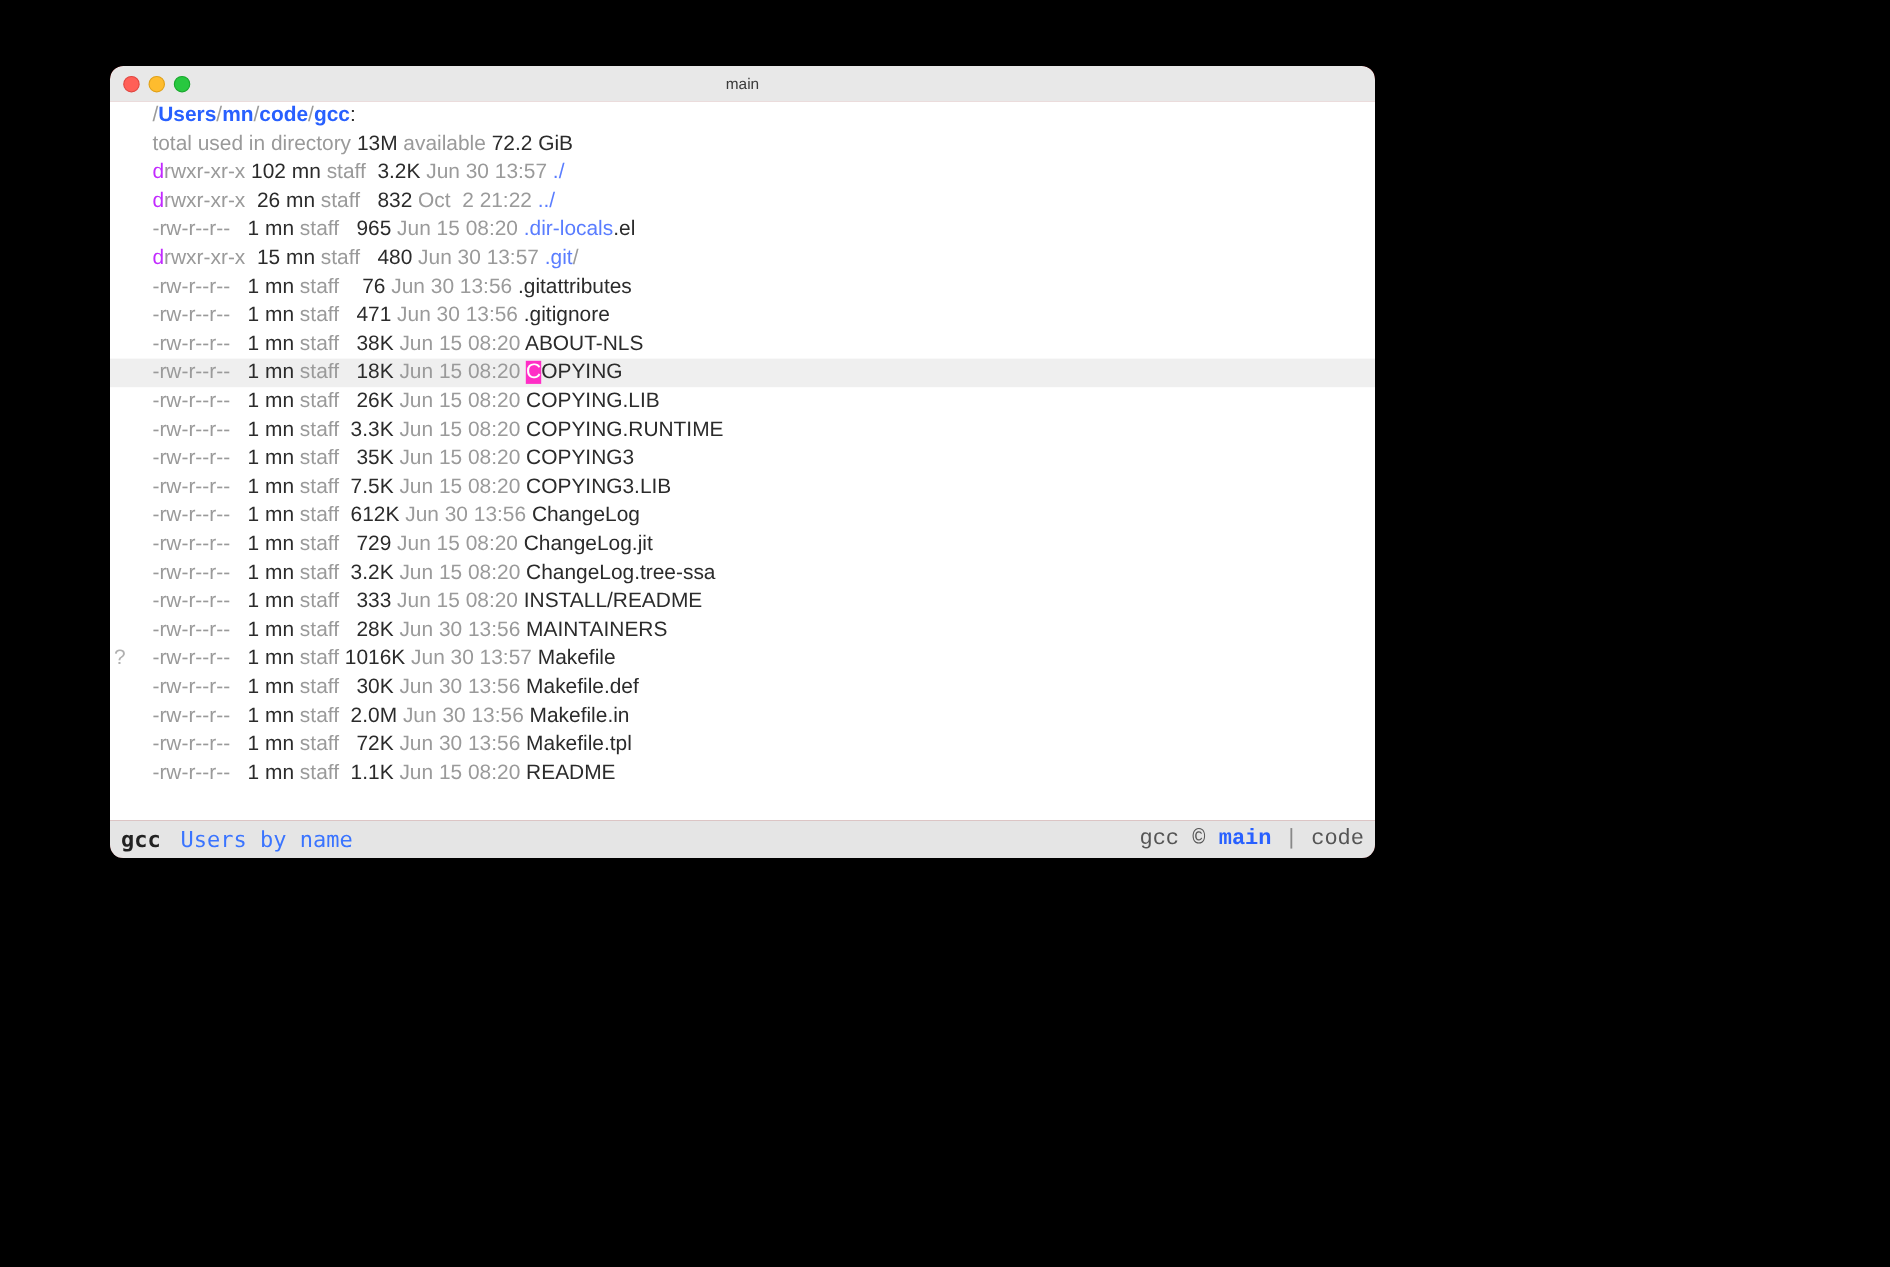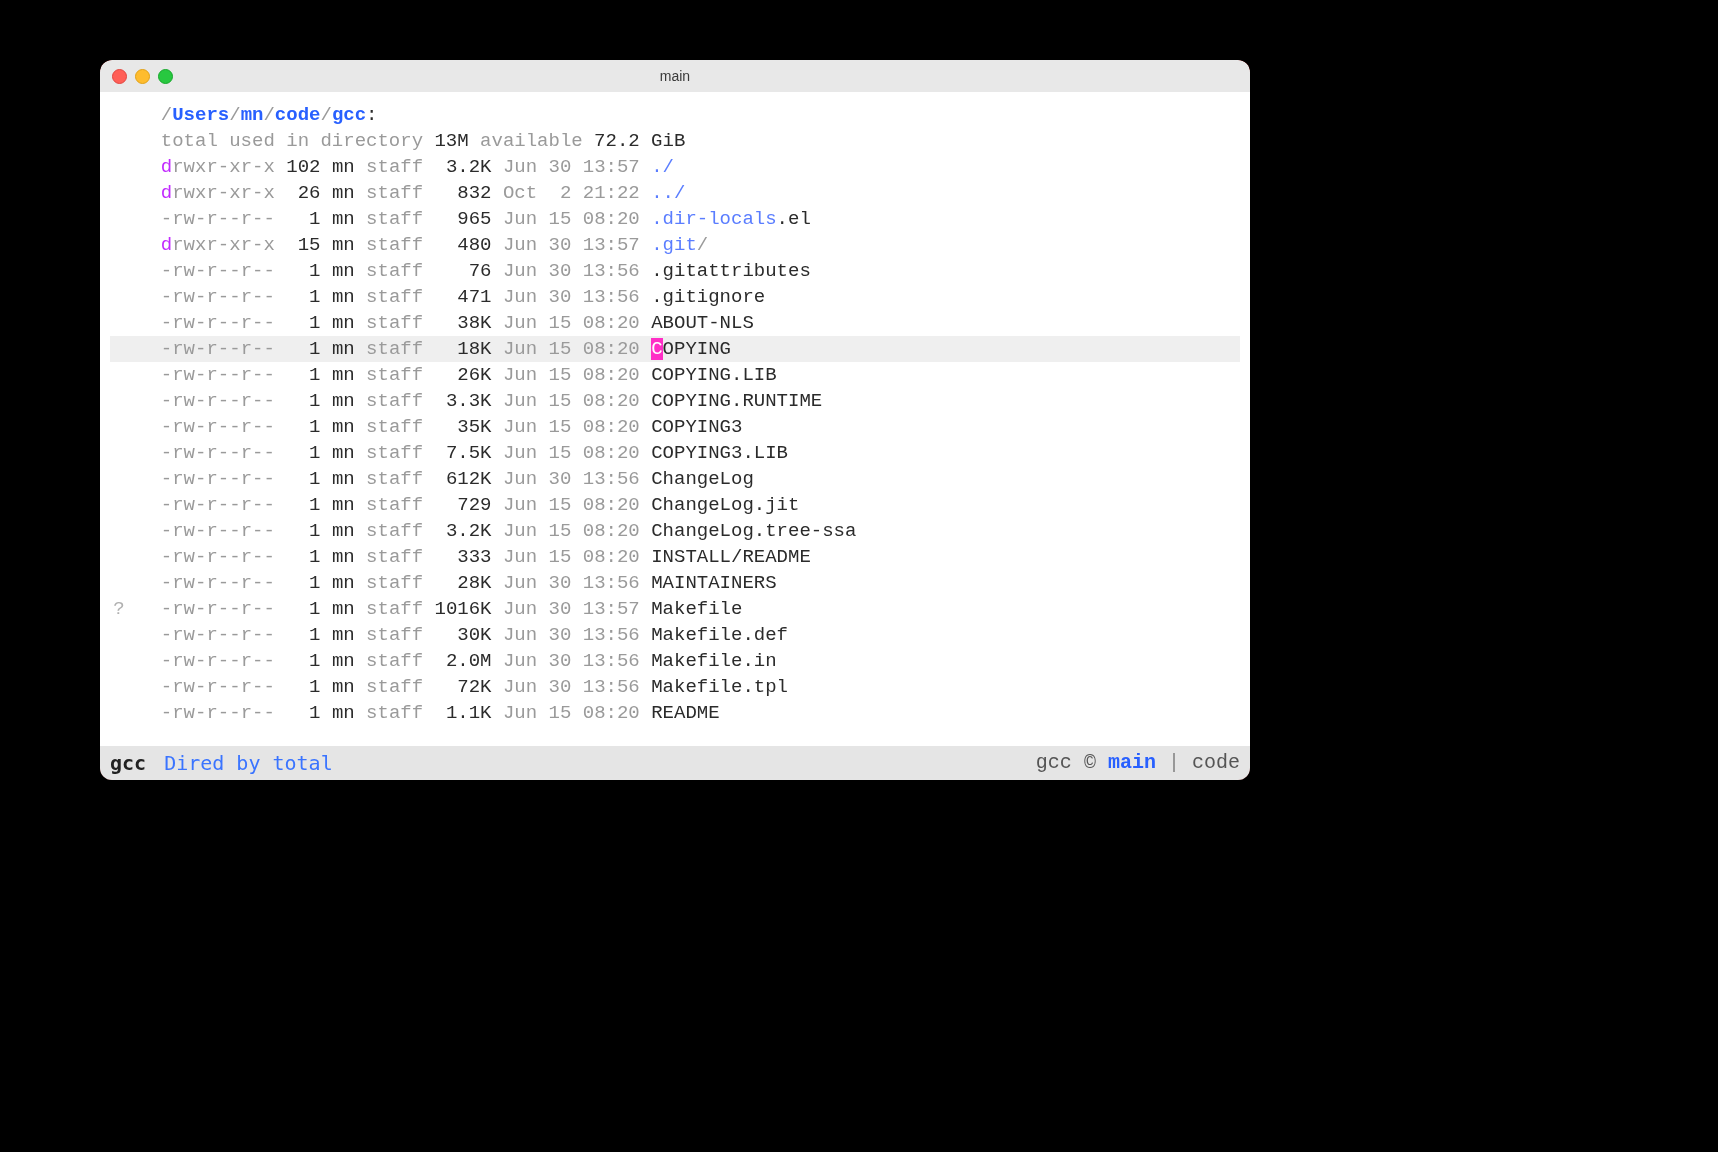--- a/index.html
+++ b/index.html
@@ -59,22 +59,22 @@
 }
 
 .buffer {
   flex: 1 1 auto;
   overflow: hidden;
   background: #fff;
   position: relative;
 }
 .buffer pre {
   margin: 0;
-  padding: 10px;
-  font-family: Liberation Mono, monospace;
+  padding: 0;
+  font-family: Liberation Sans, sans-serif;
   font-size: 19px;
   line-height: 26px;
   white-space: pre;
 }
 .line {
   padding-left: 28px;
   height: 26px;
 }
 .line.hl {
   background: #efefef;
@@ -139,21 +139,21 @@
     <div class="title">main</div>
   </div>
 
   <div class="buffer">
     <pre id="listing"><div class="line"><span class="dim">  /</span><span class="blue">Users</span><span class="dim">/</span><span class="blue">mn</span><span class="dim">/</span><span class="blue">code</span><span class="dim">/</span><span class="blue">gcc</span><span class="fg">:</span></div><div class="line"><span class="dim">  total used in directory </span><span class="fg">13M</span><span class="dim"> available </span><span class="fg">72.2 GiB</span></div><div class="line" style="position: relative;"><span>  </span><span class="dchar">d</span><span class="dim">rwxr-xr-x</span><span> </span><span class="fg">102</span><span> </span><span class="fg">mn</span><span> </span><span class="dim">staff</span><span> </span><span class="fg"> 3.2K</span><span> </span><span class="dim">Jun 30 13:57</span><span> </span><span class="blue2">./</span></div><div class="line" style="position: relative;"><span>  </span><span class="dchar">d</span><span class="dim">rwxr-xr-x</span><span> </span><span class="fg"> 26</span><span> </span><span class="fg">mn</span><span> </span><span class="dim">staff</span><span> </span><span class="fg">  832</span><span> </span><span class="dim">Oct  2 21:22</span><span> </span><span class="blue2">../</span></div><div class="line" style="position: relative;"><span>  </span><span class="dim">-</span><span class="dim">rw-r--r--</span><span> </span><span class="fg">  1</span><span> </span><span class="fg">mn</span><span> </span><span class="dim">staff</span><span> </span><span class="fg">  965</span><span> </span><span class="dim">Jun 15 08:20</span><span> </span><span class="blue2">.dir-locals</span><span class="fg">.el</span></div><div class="line" style="position: relative;"><span>  </span><span class="dchar">d</span><span class="dim">rwxr-xr-x</span><span> </span><span class="fg"> 15</span><span> </span><span class="fg">mn</span><span> </span><span class="dim">staff</span><span> </span><span class="fg">  480</span><span> </span><span class="dim">Jun 30 13:57</span><span> </span><span class="blue2">.git</span><span class="dim">/</span></div><div class="line" style="position: relative;"><span>  </span><span class="dim">-</span><span class="dim">rw-r--r--</span><span> </span><span class="fg">  1</span><span> </span><span class="fg">mn</span><span> </span><span class="dim">staff</span><span> </span><span class="fg">   76</span><span> </span><span class="dim">Jun 30 13:56</span><span> </span><span class="fg">.gitattributes</span></div><div class="line" style="position: relative;"><span>  </span><span class="dim">-</span><span class="dim">rw-r--r--</span><span> </span><span class="fg">  1</span><span> </span><span class="fg">mn</span><span> </span><span class="dim">staff</span><span> </span><span class="fg">  471</span><span> </span><span class="dim">Jun 30 13:56</span><span> </span><span class="fg">.gitignore</span></div><div class="line" style="position: relative;"><span>  </span><span class="dim">-</span><span class="dim">rw-r--r--</span><span> </span><span class="fg">  1</span><span> </span><span class="fg">mn</span><span> </span><span class="dim">staff</span><span> </span><span class="fg">  38K</span><span> </span><span class="dim">Jun 15 08:20</span><span> </span><span class="fg">ABOUT-NLS</span></div><div class="line hl" style="position: relative;"><span>  </span><span class="dim">-</span><span class="dim">rw-r--r--</span><span> </span><span class="fg">  1</span><span> </span><span class="fg">mn</span><span> </span><span class="dim">staff</span><span> </span><span class="fg">  18K</span><span> </span><span class="dim">Jun 15 08:20</span><span> </span><span class="cursor">C</span><span class="fg">OPYING</span></div><div class="line" style="position: relative;"><span>  </span><span class="dim">-</span><span class="dim">rw-r--r--</span><span> </span><span class="fg">  1</span><span> </span><span class="fg">mn</span><span> </span><span class="dim">staff</span><span> </span><span class="fg">  26K</span><span> </span><span class="dim">Jun 15 08:20</span><span> </span><span class="fg">COPYING.LIB</span></div><div class="line" style="position: relative;"><span>  </span><span class="dim">-</span><span class="dim">rw-r--r--</span><span> </span><span class="fg">  1</span><span> </span><span class="fg">mn</span><span> </span><span class="dim">staff</span><span> </span><span class="fg"> 3.3K</span><span> </span><span class="dim">Jun 15 08:20</span><span> </span><span class="fg">COPYING.RUNTIME</span></div><div class="line" style="position: relative;"><span>  </span><span class="dim">-</span><span class="dim">rw-r--r--</span><span> </span><span class="fg">  1</span><span> </span><span class="fg">mn</span><span> </span><span class="dim">staff</span><span> </span><span class="fg">  35K</span><span> </span><span class="dim">Jun 15 08:20</span><span> </span><span class="fg">COPYING3</span></div><div class="line" style="position: relative;"><span>  </span><span class="dim">-</span><span class="dim">rw-r--r--</span><span> </span><span class="fg">  1</span><span> </span><span class="fg">mn</span><span> </span><span class="dim">staff</span><span> </span><span class="fg"> 7.5K</span><span> </span><span class="dim">Jun 15 08:20</span><span> </span><span class="fg">COPYING3.LIB</span></div><div class="line" style="position: relative;"><span>  </span><span class="dim">-</span><span class="dim">rw-r--r--</span><span> </span><span class="fg">  1</span><span> </span><span class="fg">mn</span><span> </span><span class="dim">staff</span><span> </span><span class="fg"> 612K</span><span> </span><span class="dim">Jun 30 13:56</span><span> </span><span class="fg">ChangeLog</span></div><div class="line" style="position: relative;"><span>  </span><span class="dim">-</span><span class="dim">rw-r--r--</span><span> </span><span class="fg">  1</span><span> </span><span class="fg">mn</span><span> </span><span class="dim">staff</span><span> </span><span class="fg">  729</span><span> </span><span class="dim">Jun 15 08:20</span><span> </span><span class="fg">ChangeLog.jit</span></div><div class="line" style="position: relative;"><span>  </span><span class="dim">-</span><span class="dim">rw-r--r--</span><span> </span><span class="fg">  1</span><span> </span><span class="fg">mn</span><span> </span><span class="dim">staff</span><span> </span><span class="fg"> 3.2K</span><span> </span><span class="dim">Jun 15 08:20</span><span> </span><span class="fg">ChangeLog.tree-ssa</span></div><div class="line" style="position: relative;"><span>  </span><span class="dim">-</span><span class="dim">rw-r--r--</span><span> </span><span class="fg">  1</span><span> </span><span class="fg">mn</span><span> </span><span class="dim">staff</span><span> </span><span class="fg">  333</span><span> </span><span class="dim">Jun 15 08:20</span><span> </span><span class="fg">INSTALL/README</span></div><div class="line" style="position: relative;"><span>  </span><span class="dim">-</span><span class="dim">rw-r--r--</span><span> </span><span class="fg">  1</span><span> </span><span class="fg">mn</span><span> </span><span class="dim">staff</span><span> </span><span class="fg">  28K</span><span> </span><span class="dim">Jun 30 13:56</span><span> </span><span class="fg">MAINTAINERS</span></div><div class="line" style="position: relative;"><span class="gutter-q" style="top: 0px;">?</span><span>  </span><span class="dim">-</span><span class="dim">rw-r--r--</span><span> </span><span class="fg">  1</span><span> </span><span class="fg">mn</span><span> </span><span class="dim">staff</span><span> </span><span class="fg">1016K</span><span> </span><span class="dim">Jun 30 13:57</span><span> </span><span class="fg">Makefile</span></div><div class="line" style="position: relative;"><span>  </span><span class="dim">-</span><span class="dim">rw-r--r--</span><span> </span><span class="fg">  1</span><span> </span><span class="fg">mn</span><span> </span><span class="dim">staff</span><span> </span><span class="fg">  30K</span><span> </span><span class="dim">Jun 30 13:56</span><span> </span><span class="fg">Makefile.def</span></div><div class="line" style="position: relative;"><span>  </span><span class="dim">-</span><span class="dim">rw-r--r--</span><span> </span><span class="fg">  1</span><span> </span><span class="fg">mn</span><span> </span><span class="dim">staff</span><span> </span><span class="fg"> 2.0M</span><span> </span><span class="dim">Jun 30 13:56</span><span> </span><span class="fg">Makefile.in</span></div><div class="line" style="position: relative;"><span>  </span><span class="dim">-</span><span class="dim">rw-r--r--</span><span> </span><span class="fg">  1</span><span> </span><span class="fg">mn</span><span> </span><span class="dim">staff</span><span> </span><span class="fg">  72K</span><span> </span><span class="dim">Jun 30 13:56</span><span> </span><span class="fg">Makefile.tpl</span></div><div class="line" style="position: relative;"><span>  </span><span class="dim">-</span><span class="dim">rw-r--r--</span><span> </span><span class="fg">  1</span><span> </span><span class="fg">mn</span><span> </span><span class="dim">staff</span><span> </span><span class="fg"> 1.1K</span><span> </span><span class="dim">Jun 15 08:20</span><span> </span><span class="fg">README</span></div></pre>
   </div>
 
   <div class="modeline">
     <div class="ml-left">
       <span class="ml-buf">gcc</span>
-      <span class="ml-mode">Dired by total</span>
+      <span class="ml-mode">Users by name</span>
     </div>
     <div class="ml-right">
       <span>gcc</span>
       <span> </span>
       <span class="vc-sym">©</span>
       <span> </span>
       <span class="branch">main</span>
       <span class="sep">|</span>
       <span>code</span>
     </div>

